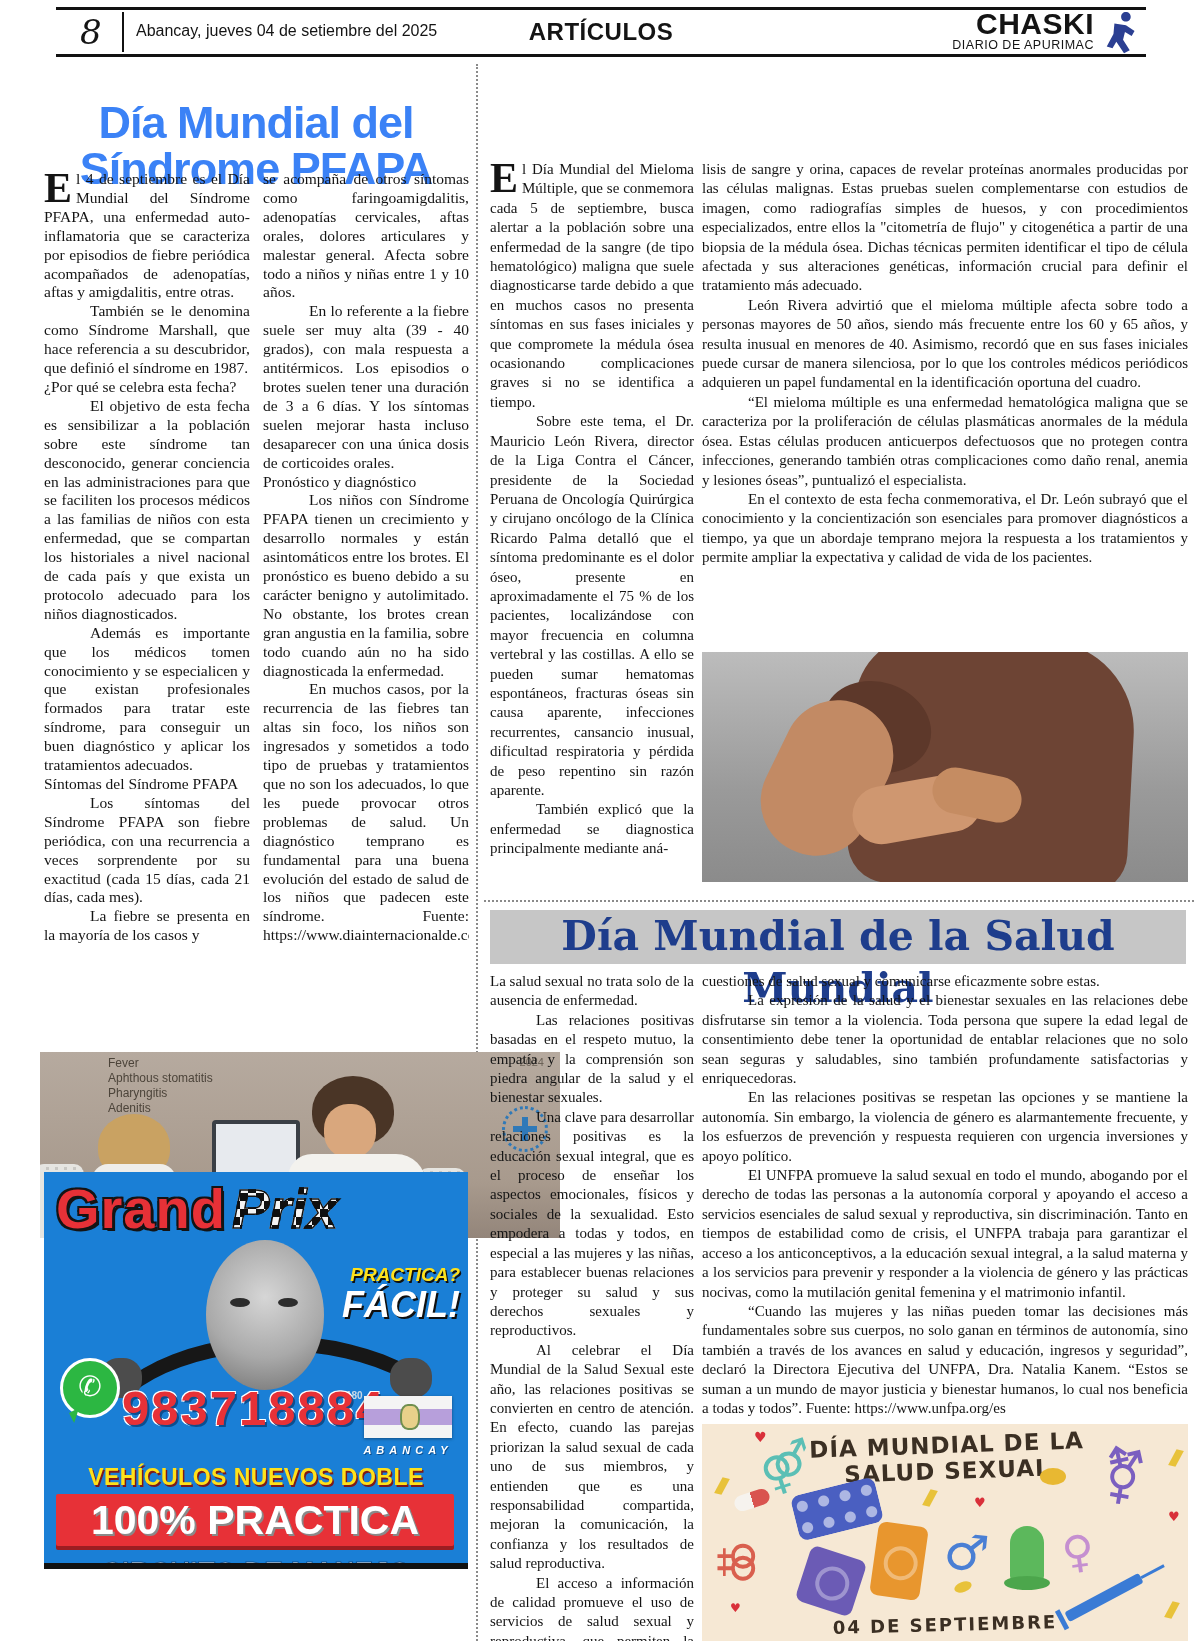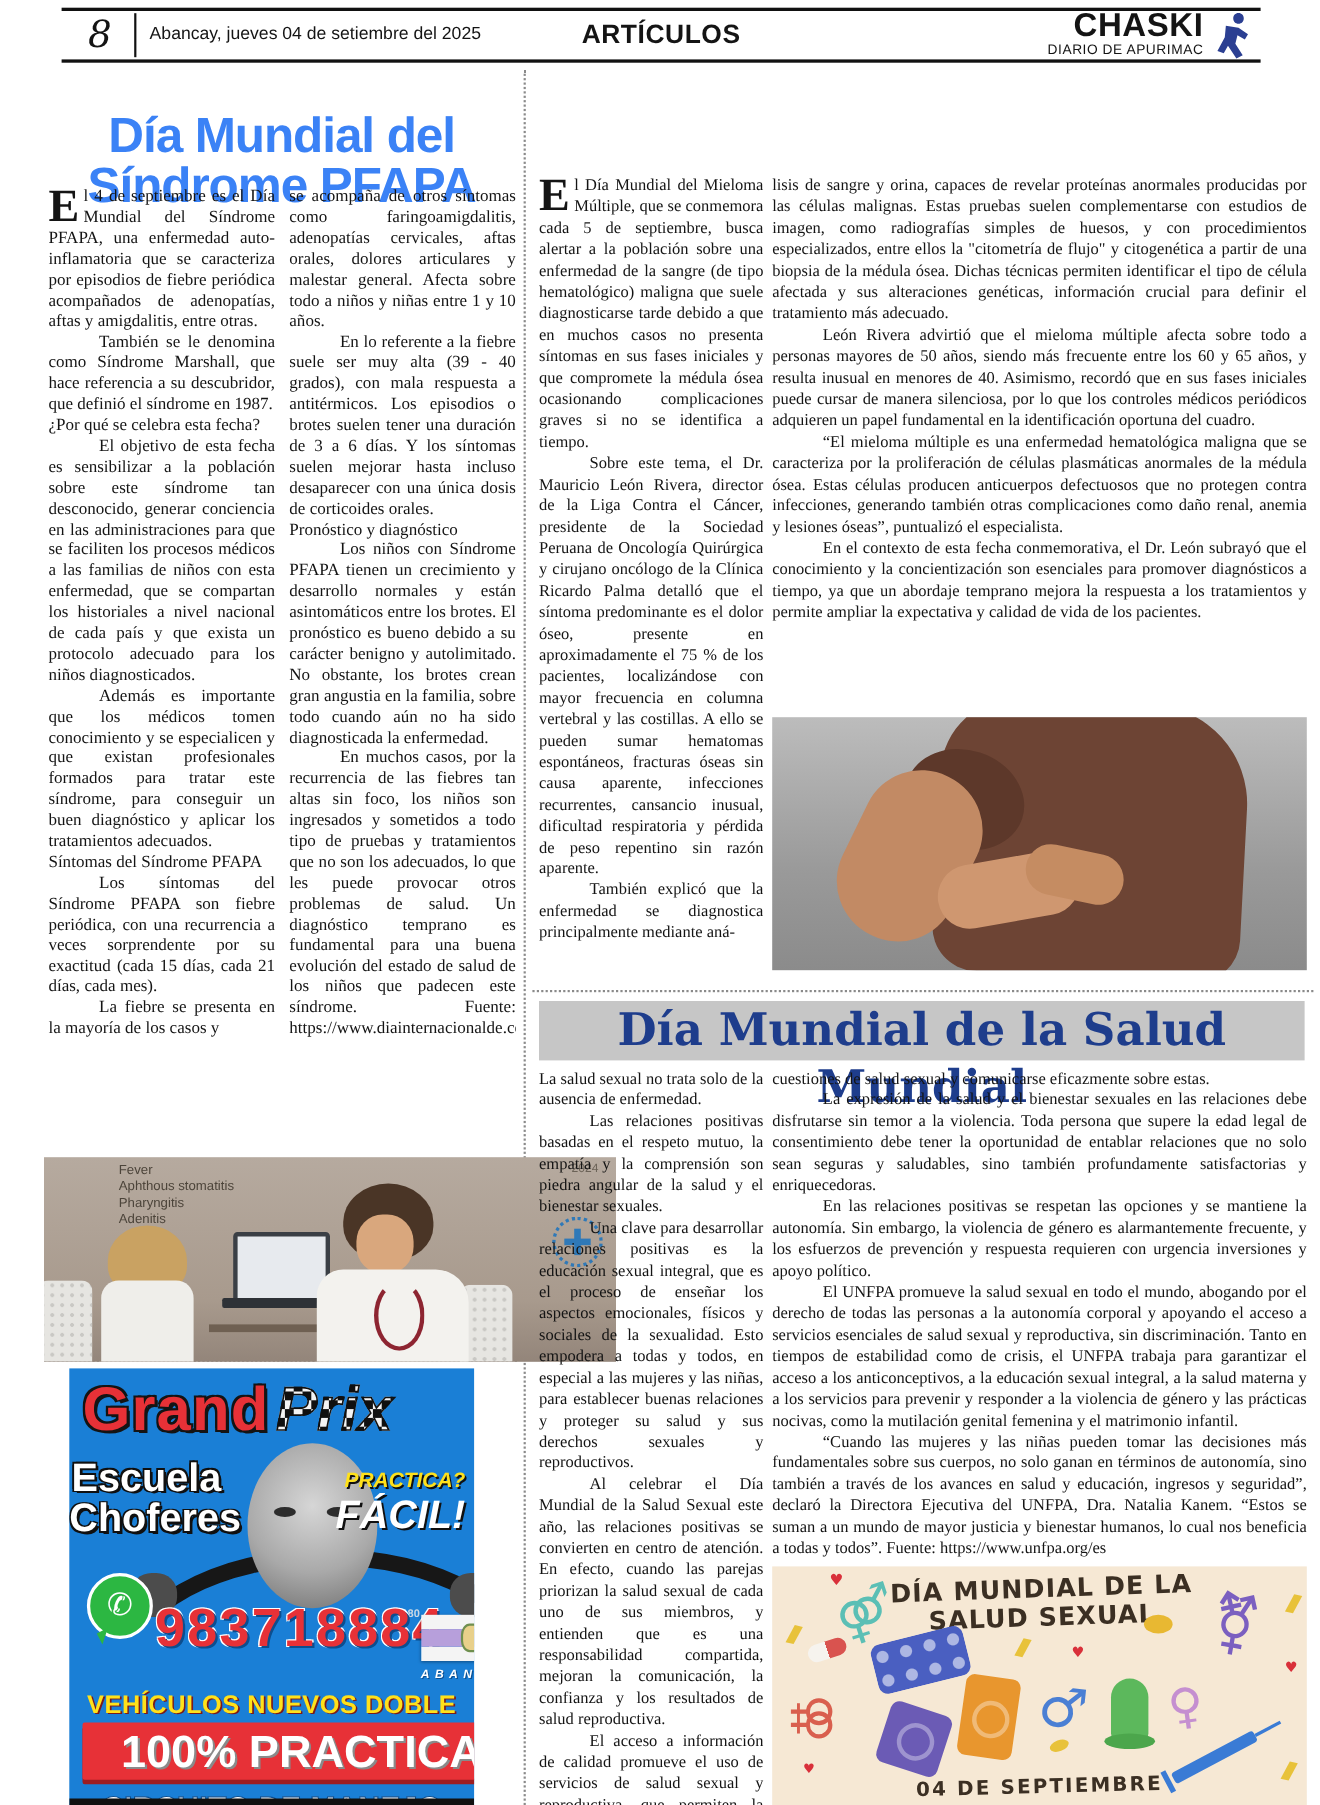--- a/index.html
+++ b/index.html
@@ -48,22 +48,22 @@
   .p1-doc-face{position:absolute;left:284px;top:52px;width:52px;height:54px;background:#d9a77d;border-radius:46%;}
   .p1-doc-coat{position:absolute;left:248px;top:102px;width:138px;height:84px;background:#f3f2ee;border-radius:24px 30px 0 0;}
   .p1-steth{position:absolute;left:300px;top:112px;width:38px;height:56px;border:4px solid #8d2531;border-radius:50%;border-top-color:transparent;}
   .p1-chair{position:absolute;background:#e6e5e1;border-radius:10px 10px 0 0;
     background-image:radial-gradient(circle,#c9c8c4 1.5px,transparent 2px);background-size:9px 9px;}
   .p1-table{position:absolute;left:150px;top:152px;width:170px;height:7px;background:#6f6052;}
   .p1-logo{position:absolute;right:12px;top:54px;width:40px;height:40px;border:3px dotted #2f79b8;border-radius:50%;}
   .p1-logo i{position:absolute;left:17px;top:8px;width:6px;height:24px;background:#2f79b8;}
   .p1-logo b{position:absolute;left:8px;top:17px;width:24px;height:6px;background:#2f79b8;}
   
-  .ad{position:absolute;left:44px;top:1244px;width:368px;height:397px;background:#1a7fd6;overflow:hidden;
-      font-family:"Liberation Sans",sans-serif;margin-left:19px;}
+  .ad{position:absolute;left:44px;top:1172px;width:424px;height:397px;background:#1a7fd6;overflow:hidden;
+      font-family:"Liberation Sans",sans-serif;}
   .ad-brand{position:absolute;left:12px;top:4px;white-space:nowrap;}
   .grand{font-weight:bold;font-size:56px;color:#e73137;letter-spacing:1px;
     text-shadow:3px 3px 0 #141414,-2px -2px 0 #141414,2px -2px 0 #141414,-2px 2px 0 #141414;}
   .prix{font-weight:bold;font-style:italic;font-size:56px;margin-left:6px;
     background:conic-gradient(#101010 25%,#f4f4f4 0 50%,#101010 0 75%,#f4f4f4 0) 0 0/16px 16px;
     -webkit-background-clip:text;background-clip:text;color:transparent;-webkit-text-stroke:1.5px #101010;}
   .driver{position:absolute;left:102px;top:68px;width:240px;height:200px;}
   .d-face{position:absolute;left:60px;top:0;width:118px;height:150px;border-radius:50%;
     background:radial-gradient(circle at 50% 38%,#d6d6d6 0%,#a9a9a9 55%,#6f6f6f 100%);}
   .d-eye{position:absolute;top:58px;width:20px;height:9px;background:#2c2c2c;border-radius:50%;}
@@ -238,24 +238,20 @@
     <div class="driver">
       <div class="d-wheel"></div>
       <div class="d-face"></div>
       <div class="d-eye" style="left:84px;"></div>
       <div class="d-eye" style="left:132px;"></div>
       <div class="d-hand" style="left:-46px;"></div>
       <div class="d-hand" style="left:244px;"></div>
       <span class="d-gauge" style="left:68px;">20</span>
       <span class="d-gauge" style="left:200px;">180</span>
     </div>
-    <div class="ad-school">
-      <div>Escuela</div>
-      <div class="l2">Choferes</div>
-    </div>
     <div class="ad-tag1">PRACTICA?</div>
     <div class="ad-tag2">FÁCIL!</div>
     <div class="wa">
         <span>✆</span>
       </div>
     <div class="ad-phone">983718884</div>
     <div class="flag">
       <div class="f1"></div>
         <div class="f2">
           <div class="crest"></div>

